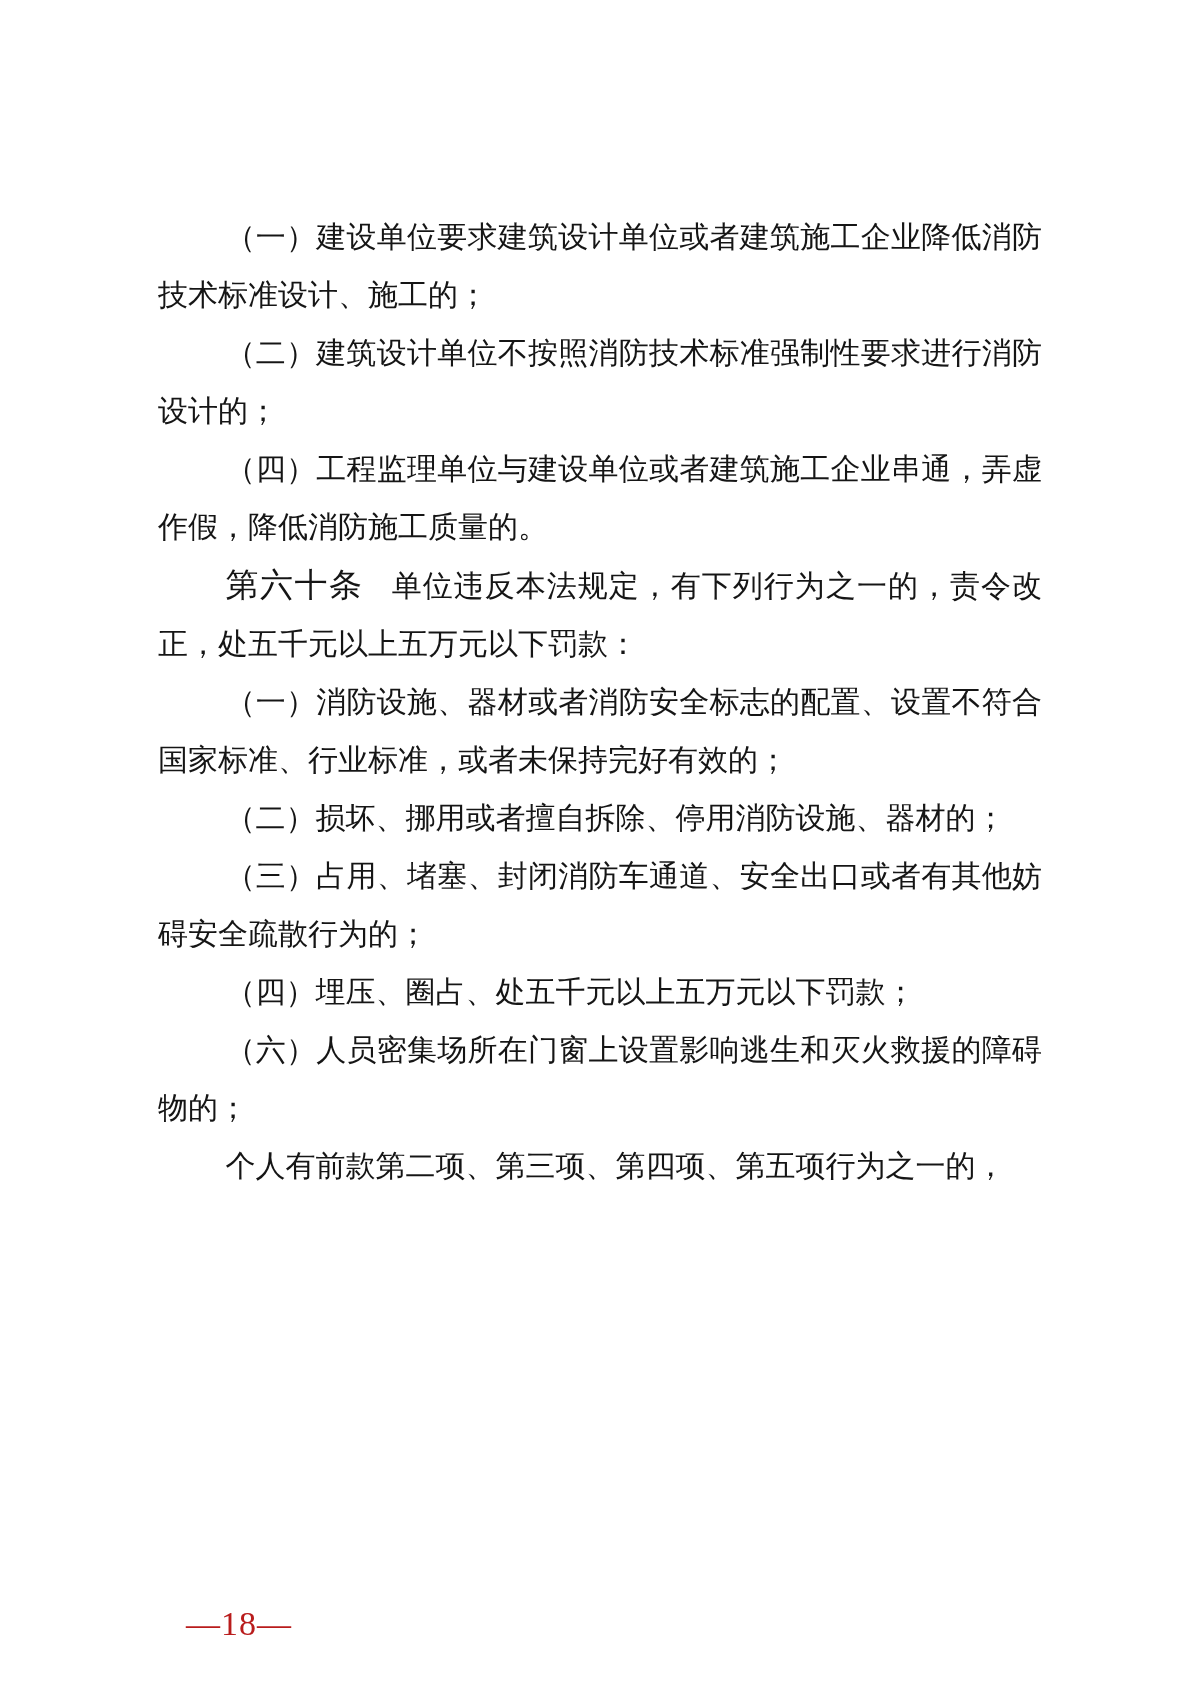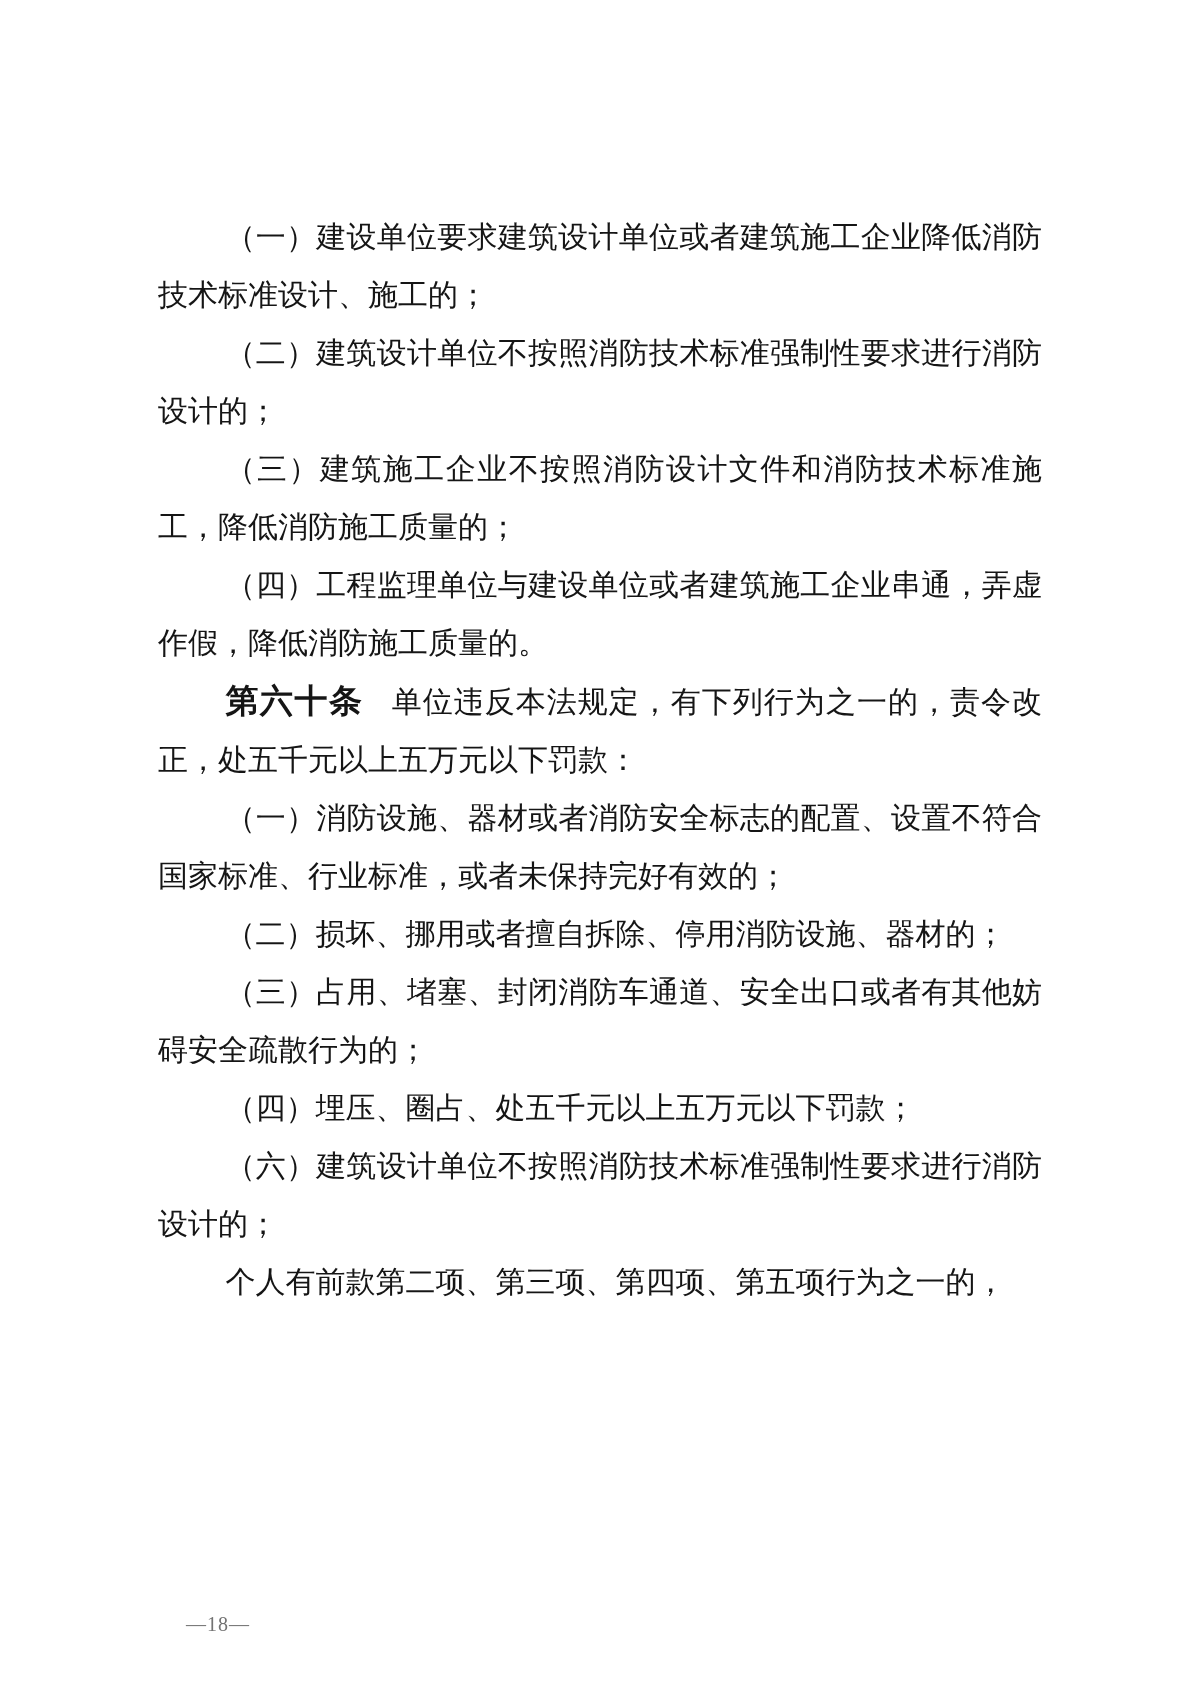--- a/index.html
+++ b/index.html
@@ -28,47 +28,46 @@
     text-justify: inter-character;
     letter-spacing: 0;
   }
   .para {
     margin: 0;
     padding: 0;
     text-indent: 2.25em;
   }
   .article-label {
     font-family: "Liberation Sans", sans-serif;
-    font-weight: bold;
+    font-weight: normal;
     font-size: 1.1em;
     letter-spacing: 0.5px;
     margin-right: 0.85em;
   }
   .page-number {
     position: absolute;
     left: 186px;
     top: 1607px;
-    font-size: 20px;
+    font-size: 34px;
     line-height: 34px;
     letter-spacing: 1px;
-    color: #737373;
+    color: #b91c1c;
   }
 </style>
 </head>
 <body>
 
 <div class="page">
   <main class="text-block">
     <p class="para">（一）建设单位要求建筑设计单位或者建筑施工企业降低消防技术标准设计、施工的；</p>
     <p class="para">（二）建筑设计单位不按照消防技术标准强制性要求进行消防设计的；</p>
-    <p class="para">（三）建筑施工企业不按照消防设计文件和消防技术标准施工，降低消防施工质量的；</p>
     <p class="para">（四）工程监理单位与建设单位或者建筑施工企业串通，弄虚作假，降低消防施工质量的。</p>
     <p class="para"><span class="article-label">第六十条</span><span>单位违反本法规定，有下列行为之一的，责令改正，处五千元以上五万元以下罚款：</span></p>
     <p class="para">（一）消防设施、器材或者消防安全标志的配置、设置不符合国家标准、行业标准，或者未保持完好有效的；</p>
     <p class="para">（二）损坏、挪用或者擅自拆除、停用消防设施、器材的；</p>
     <p class="para">（三）占用、堵塞、封闭消防车通道、安全出口或者有其他妨碍安全疏散行为的；</p>
     <p class="para">（四）埋压、圈占、处五千元以上五万元以下罚款；</p>
-    <p class="para">（六）建筑设计单位不按照消防技术标准强制性要求进行消防设计的；</p>
+    <p class="para">（六）人员密集场所在门窗上设置影响逃生和灭火救援的障碍物的；</p>
     <p class="para">个人有前款第二项、第三项、第四项、第五项行为之一的，</p>
   </main>
 
   <footer class="page-number">—18—</footer>
 </div>
 
 </body></html>

